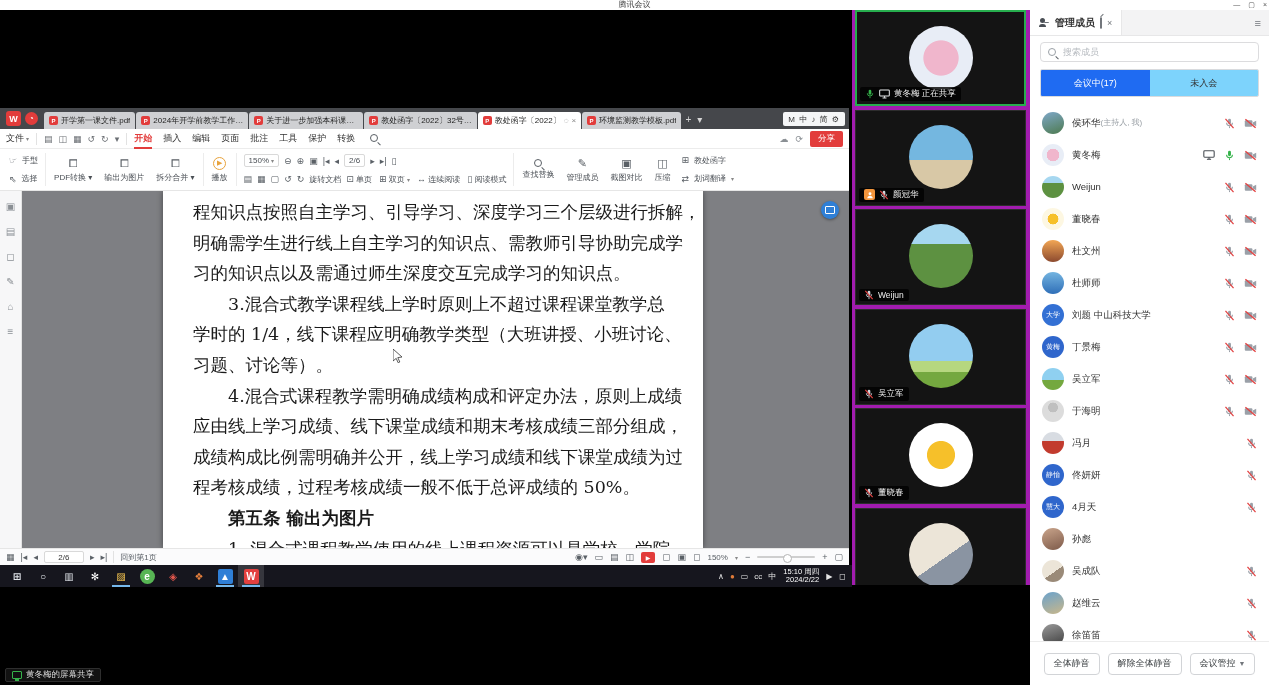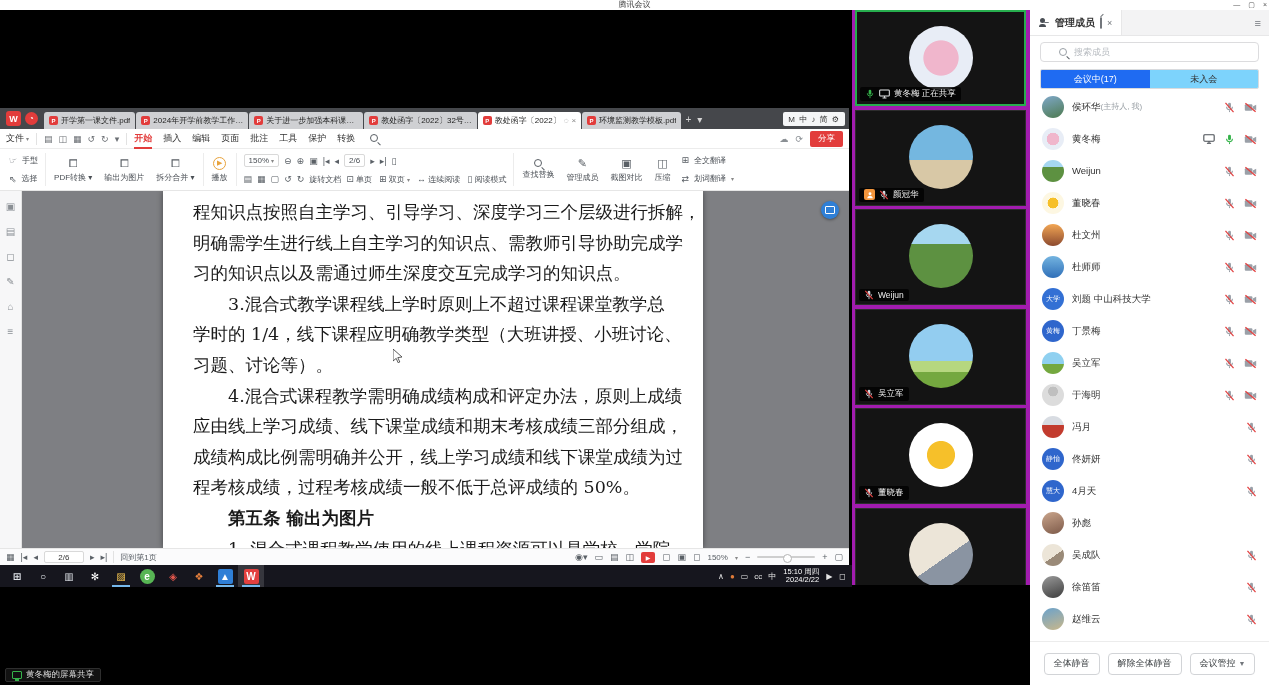--- a/index.html
+++ b/index.html
@@ -111,24 +111,24 @@
   
   .panel{position:absolute;left:1030px;top:10px;width:239px;height:675px;background:#fff;display:flex;flex-direction:column;}
   .p-header{height:26px;background:#f3f3f4;border-bottom:1px solid #e7e7e8;display:flex;align-items:stretch;}
   .ph-tab{background:#fff;display:flex;align-items:center;gap:5px;padding:0 9px;border-right:1px solid #e7e7e8;}
   .ph-title{font-size:10px;font-weight:bold;color:#333;}
   .ph-ico{color:#73777c;font-size:9px;cursor:default;}
   .ic-pop{position:relative;width:8px;height:8px;border:1.1px solid #73777c;border-radius:1px;}
   .ic-pop::after{content:"";position:absolute;right:-3px;top:-3px;width:4px;height:1.1px;background:#73777c;transform:rotate(-45deg);}
   .ph-menu{margin-left:auto;display:flex;align-items:center;padding:0 8px;color:#73777c;font-size:11px;}
   .p-search{padding:6px 10px 4px;}
-  .p-search-box{height:20px;border:1px solid #dcdcde;border-radius:4px;display:flex;align-items:center;gap:5px;padding:0 18px;background:#fff;}
+  .p-search-box{height:20px;border:1px solid #dcdcde;border-radius:4px;display:flex;align-items:center;gap:5px;padding:0 7px;background:#fff;}
   .p-search-box input{border:none;outline:none;flex:1;font-size:9px;color:#333;background:transparent;}
   .p-search-box input::placeholder{color:#b7bbc0;}
-  .p-tabs{margin:3px 10px 0;height:20px;display:flex;border:1px solid #d9dbde;border-radius:2px;overflow:hidden;}
+  .p-tabs{margin:3px 10px 8px;height:28px;display:flex;border:1px solid #d9dbde;border-radius:2px;overflow:hidden;}
   .p-tab{flex:1;display:flex;align-items:center;justify-content:center;font-size:9px;color:#333;background:#7dd3fc;}
   .p-tab.active{background:#1f6bf2;color:#fff;}
   .p-list{flex:1;overflow:hidden;padding-top:2px;}
   .m-row{height:32px;display:flex;align-items:center;padding:0 12px;}
   .m-avatar{flex:0 0 22px;width:22px;height:22px;border-radius:50%;margin-right:8px;display:flex;align-items:center;justify-content:center;color:#fff;font-size:7px;overflow:hidden;}
   .m-nw{display:flex;line-height:10px;min-width:0;}
   .m-name{font-size:9.5px;color:#333;white-space:nowrap;overflow:hidden;text-overflow:ellipsis;max-width:120px;}
   .m-sub{font-size:8px;color:#9aa0a6;}
   .m-ics{margin-left:auto;display:flex;align-items:center;gap:9px;}
   .p-footer{height:44px;border-top:1px solid #ececec;display:flex;align-items:center;justify-content:center;gap:8px;}
@@ -312,21 +312,21 @@
               <span>截图对比</span>
             </div>
             <div class="tcol">
               <span class="tico">◫</span>
               <span>压缩</span>
             </div>
           </div>
         <div class="tg">
           <span class="tg-row">
               <span class="tglyph">⊞</span>
-              <span>全文翻译</span>
+              <span>教处函字</span>
             </span>
           <span class="tg-row">
               <span class="tglyph">⇄</span>
               <span>划词翻译</span>
               <span style="font-size:6px;color:#888;">▾</span>
             </span>
         </div>
       </div>
 
       <div class="wps-doc">
@@ -924,42 +924,42 @@
                 <rect x="4.4" y="0.8" width="3.2" height="6" rx="1.6"></rect>
                 <path d="M2.8 5.2a3.2 3.2 0 0 0 6.4 0"></path>
                 <line x1="6" y1="9" x2="6" y2="11"></line>
                 <line class="slash" x1="1.6" y1="1" x2="10.4" y2="11"></line>
               </svg>
       </span>
 
     </span>
   </div>
         <div class="m-row">
+    <span class="m-avatar" style="background: linear-gradient(160deg, rgb(106, 162, 204), rgb(201, 183, 138));"></span>
+    <span class="m-nw">
+      <span class="m-name">赵维云</span>
+
+    </span>
+    <span class="m-ics">
+
+      <span class="mi-mic mic-off">
+        <svg class="svg-mic" width="11" height="11" viewBox="0 0 12 12">
+                <rect x="4.4" y="0.8" width="3.2" height="6" rx="1.6"></rect>
+                <path d="M2.8 5.2a3.2 3.2 0 0 0 6.4 0"></path>
+                <line x1="6" y1="9" x2="6" y2="11"></line>
+                <line class="slash" x1="1.6" y1="1" x2="10.4" y2="11"></line>
+              </svg>
+      </span>
+
+    </span>
+  </div>
+        <div class="m-row">
     <span class="m-avatar" style="background: linear-gradient(160deg, rgb(154, 154, 154), rgb(61, 61, 61));"></span>
     <span class="m-nw">
       <span class="m-name">徐笛笛</span>
-
-    </span>
-    <span class="m-ics">
-
-      <span class="mi-mic mic-off">
-        <svg class="svg-mic" width="11" height="11" viewBox="0 0 12 12">
-                <rect x="4.4" y="0.8" width="3.2" height="6" rx="1.6"></rect>
-                <path d="M2.8 5.2a3.2 3.2 0 0 0 6.4 0"></path>
-                <line x1="6" y1="9" x2="6" y2="11"></line>
-                <line class="slash" x1="1.6" y1="1" x2="10.4" y2="11"></line>
-              </svg>
-      </span>
-
-    </span>
-  </div>
-        <div class="m-row">
-    <span class="m-avatar" style="background: linear-gradient(160deg, rgb(106, 162, 204), rgb(201, 183, 138));"></span>
-    <span class="m-nw">
-      <span class="m-name">赵维云</span>
 
     </span>
     <span class="m-ics">
 
       <span class="mi-mic mic-off">
         <svg class="svg-mic" width="11" height="11" viewBox="0 0 12 12">
                 <rect x="4.4" y="0.8" width="3.2" height="6" rx="1.6"></rect>
                 <path d="M2.8 5.2a3.2 3.2 0 0 0 6.4 0"></path>
                 <line x1="6" y1="9" x2="6" y2="11"></line>
                 <line class="slash" x1="1.6" y1="1" x2="10.4" y2="11"></line>

